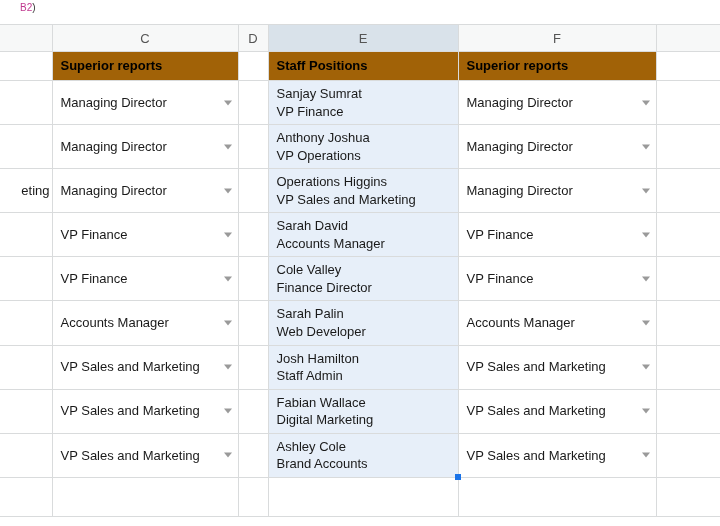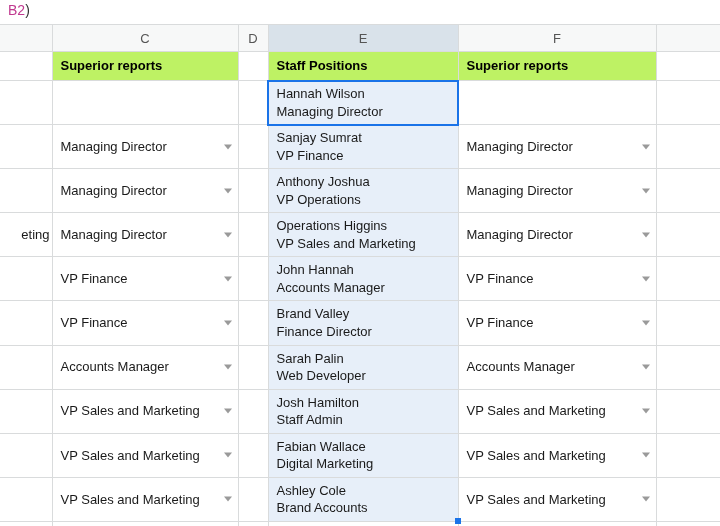--- a/index.html
+++ b/index.html
@@ -10,22 +10,22 @@
     font-family: Arial, sans-serif;
     font-size: 13px;
     color: #1a1a1a;
     overflow: hidden;
     background: #fff;
   }
   .formula-fragment {
     position: absolute;
     left: 0;
     top: 0;
-    font-size: 14px;
-    padding: 2px 8px;
+    font-size: 10px;
+    padding: 2px 20px;
   }
   .formula-fragment .ref { color: #c0398f; }
   .formula-fragment .paren { color: #333; }
 
   .sheet {
     position: absolute;
     left: 0;
     top: 24px;
     width: 720px;
     border-collapse: collapse;
@@ -55,21 +55,21 @@
     padding: 4px 8px 4px 8px;
     vertical-align: middle;
     line-height: 1.35;
     height: 30px;
     position: relative;
   }
   td.cell.first-col { border-left: none; }
   td.cell.last-col  { border-right: none; }
 
   tr.headers td.cell {
-    background: #bef264;
+    background: #a16207;
     font-weight: bold;
     color: #000;
     height: 20px;
   }
   tr.headers td.cell.blank { background: #fff; }
 
   td.colE { background: #e7eff9; }
 
   td.colE .line1, td.colE .line2 { display: block; }
 
@@ -132,31 +132,20 @@
 
   <tr class="headers">
     <td class="cell blank first-col"></td>
     <td class="cell">Superior reports</td>
     <td class="cell blank"></td>
     <td class="cell">Staff Positions</td>
     <td class="cell">Superior reports</td>
     <td class="cell blank last-col"></td>
   </tr>
 
-  <tr class="selected">
-    <td class="cell first-col peek"></td>
-    <td class="cell"><span></span></td>
-    <td class="cell"></td>
-    <td class="cell colE">
-      <span class="line1">Hannah Wilson</span>
-      <span class="line2">Managing Director</span>
-    </td>
-    <td class="cell"><span></span></td>
-    <td class="cell last-col"></td>
-  </tr>
 
   <tr>
     <td class="cell first-col peek"></td>
     <td class="cell"><span>Managing Director</span><span class="chev"></span></td>
     <td class="cell"></td>
     <td class="cell colE">
           <span class="line1">Sanjay Sumrat</span>
           <span class="line2">VP Finance</span>
         </td>
     <td class="cell"><span>Managing Director</span><span class="chev"></span></td>
@@ -185,33 +174,33 @@
         </td>
     <td class="cell"><span>Managing Director</span><span class="chev"></span></td>
     <td class="cell last-col"></td>
   </tr>
 
   <tr>
     <td class="cell first-col peek"></td>
     <td class="cell"><span>VP Finance</span><span class="chev"></span></td>
     <td class="cell"></td>
     <td class="cell colE">
-          <span class="line1">John Hannah</span>
+          <span class="line1">Sarah David</span>
           <span class="line2">Accounts Manager</span>
         </td>
     <td class="cell"><span>VP Finance</span><span class="chev"></span></td>
     <td class="cell last-col"></td>
   </tr>
 
   <tr>
     <td class="cell first-col peek"></td>
     <td class="cell"><span>VP Finance</span><span class="chev"></span></td>
     <td class="cell"></td>
     <td class="cell colE">
-          <span class="line1">Brand Valley</span>
+          <span class="line1">Cole Valley</span>
           <span class="line2">Finance Director</span>
         </td>
     <td class="cell"><span>VP Finance</span><span class="chev"></span></td>
     <td class="cell last-col"></td>
   </tr>
 
   <tr>
     <td class="cell first-col peek"></td>
     <td class="cell"><span>Accounts Manager</span><span class="chev"></span></td>
     <td class="cell"></td>

